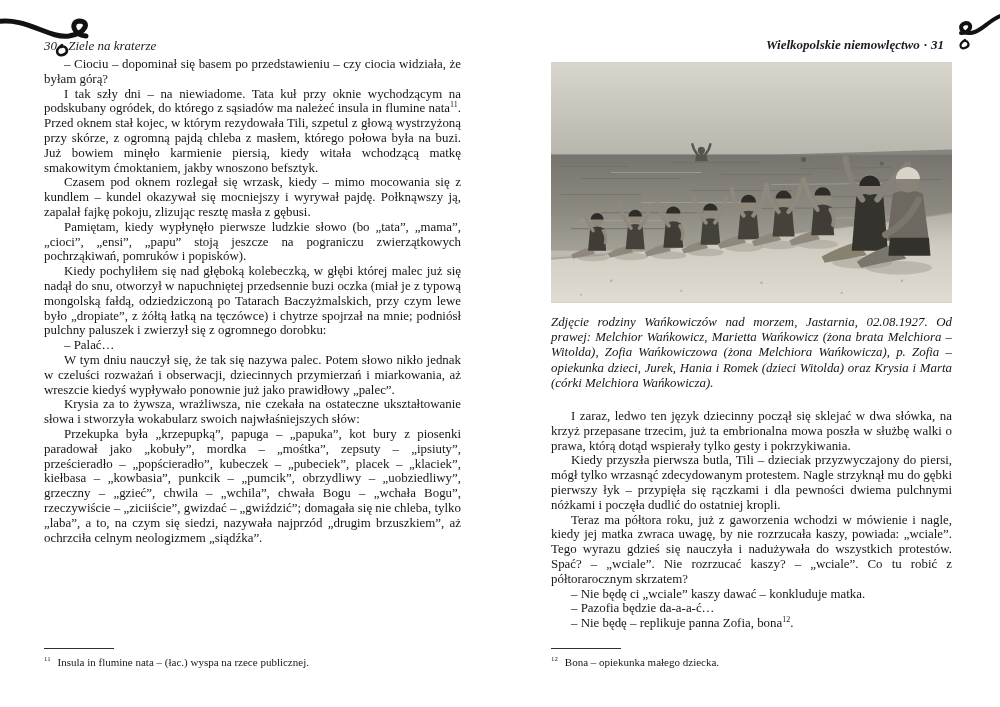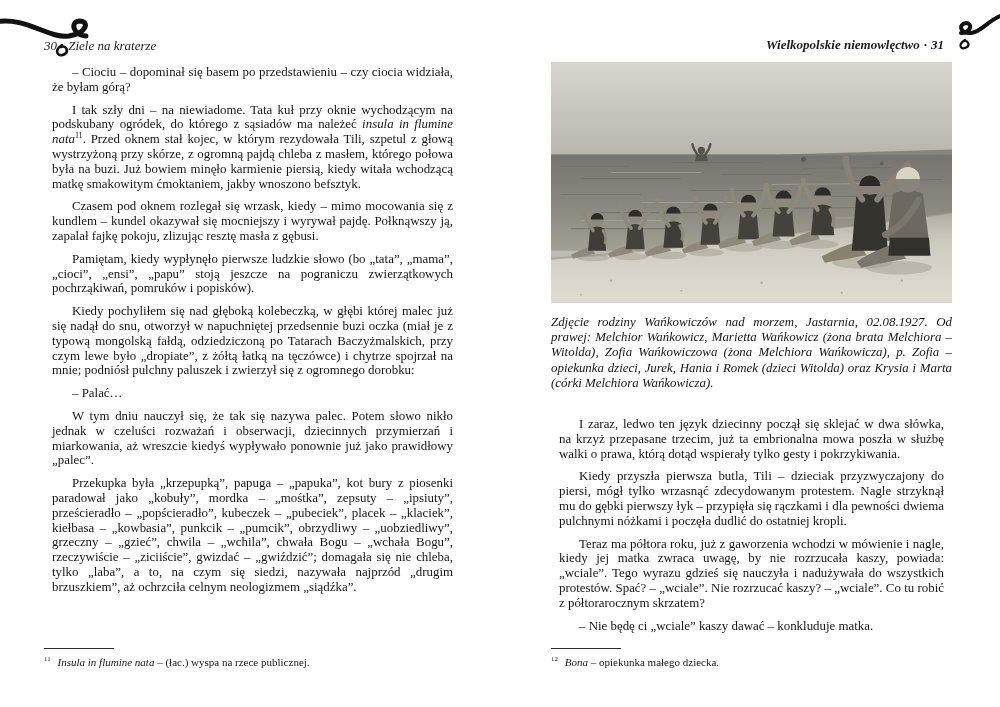--- a/index.html
+++ b/index.html
@@ -14,22 +14,22 @@
   .running-head .sep{margin:0 4px;}
   #head-left{left:44px;top:22px;}
   #head-right{right:56px;top:21px;font-weight:bold;}
   
   #flourish-left{left:-2px;top:15px;}
   #flourish-right{right:-1px;top:12px;}
   
   .col{width:417px;text-align:justify;font-size:12.9px;line-height:14.8px;overflow:hidden;}
   #col-left{left:44px;top:57px;height:558px;}
   #col-right{left:551px;top:409px;width:401px;height:225px;}
-  .para{margin:8px;text-indent:20px;}
-  .it{font-style:italic;}
+  .para{margin:0;text-indent:20px;}
+  .it{}
   .sup{vertical-align:super;font-size:0.62em;line-height:0;}
   
   #photo-wrap{left:551px;top:62px;width:401px;height:241px;background:#bdbab2;}
   #photo-wrap svg{display:block;}
   
   #caption{left:551px;top:315px;width:401px;font-style:italic;text-align:justify;
            font-size:12.9px;line-height:15.2px;}
   
   .fn-rule{border-top:1px solid #2d2d2d;height:0;width:70px;}
   #fn-rule-left{left:44px;top:648px;}
@@ -64,20 +64,21 @@
 </div>
 
 <div class="abs col" id="col-left">
     <p class="para"><span>– Ciociu – dopominał się basem po przedstawieniu – czy ciocia widziała, że byłam górą?</span></p>
     <p class="para"><span>I tak szły dni – na niewiadome. Tata kuł przy oknie wychodzącym na podskubany ogródek, do którego z sąsiadów ma należeć </span><span class="it">insula in flumine nata</span><span class="sup">11</span><span>. Przed oknem stał kojec, w którym rezydowała Tili, szpetul z głową wystrzyżoną przy skórze, z ogromną pajdą chleba z masłem, którego połowa była na buzi. Już bowiem minęło karmienie piersią, kiedy witała wchodzącą matkę smakowitym ćmoktaniem, jakby wnoszono befsztyk.</span></p>
     <p class="para"><span>Czasem pod oknem rozlegał się wrzask, kiedy – mimo mocowania się z kundlem – kundel okazywał się mocniejszy i wyrywał pajdę. Połknąwszy ją, zapalał fajkę pokoju, zlizując resztę masła z gębusi.</span></p>
     <p class="para"><span>Pamiętam, kiedy wypłynęło pierwsze ludzkie słowo (bo „tata”, „mama”, „cioci”, „ensi”, „papu” stoją jeszcze na pograniczu zwierzątkowych pochrząkiwań, pomruków i popisków).</span></p>
     <p class="para"><span>Kiedy pochyliłem się nad głęboką kolebeczką, w głębi której malec już się nadął do snu, otworzył w napuchniętej przedsennie buzi oczka (miał je z typową mongolską fałdą, odziedziczoną po Tatarach Baczyżmalskich, przy czym lewe było „dropiate”, z żółtą łatką na tęczówce) i chytrze spojrzał na mnie; podniósł pulchny paluszek i zwierzył się z ogromnego dorobku:</span></p>
     <p class="para"><span>– Palać…</span></p>
     <p class="para"><span>W tym dniu nauczył się, że tak się nazywa palec. Potem słowo nikło jednak w czeluści rozważań i obserwacji, dziecinnych przymierzań i miarkowania, aż wreszcie kiedyś wypływało ponownie już jako prawidłowy „palec”.</span></p>
+    <p class="para"><span>Krysia za to żywsza, wrażliwsza, nie czekała na ostateczne ukształtowanie słowa i stworzyła wokabularz swoich najwłaśniejszych słów:</span></p>
     <p class="para"><span>Przekupka była „krzepupką”, papuga – „papuka”, kot bury z piosenki paradował jako „kobuły”, mordka – „mośtka”, zepsuty – „ipsiuty”, prześcieradło – „popścieradło”, kubeczek – „pubeciek”, placek – „klaciek”, kiełbasa – „kowbasia”, punkcik – „pumcik”, obrzydliwy – „uobziedliwy”, grzeczny – „gzieć”, chwila – „wchila”, chwała Bogu – „wchała Bogu”, rzeczywiście – „ziciiście”, gwizdać – „gwiździć”; domagała się nie chleba, tylko „laba”, a to, na czym się siedzi, nazywała najprzód „drugim brzuszkiem”, aż ochrzciła celnym neologizmem „siądźka”.</span></p>
   </div>
 
 <div class="abs fn-rule" id="fn-rule-left"></div>
 <div class="abs footnote" id="fn-left"><span class="sup">11</span><span class="it">Insula in flumine nata</span><span> – (łac.) wyspa na rzece publicznej.</span></div>
 
 <div class="abs" id="photo-wrap" title="Czarno-białe zdjęcie: dziewięć osób w strojach kąpielowych siedzi rzędem na piaszczystej plaży machając uniesionymi rękami, za nimi morze i jasne niebo.">
   <svg width="401" height="241" viewBox="0 0 400 240">
     <defs>
       <linearGradient id="sky" x1="0" y1="0" x2="0" y2="1">

